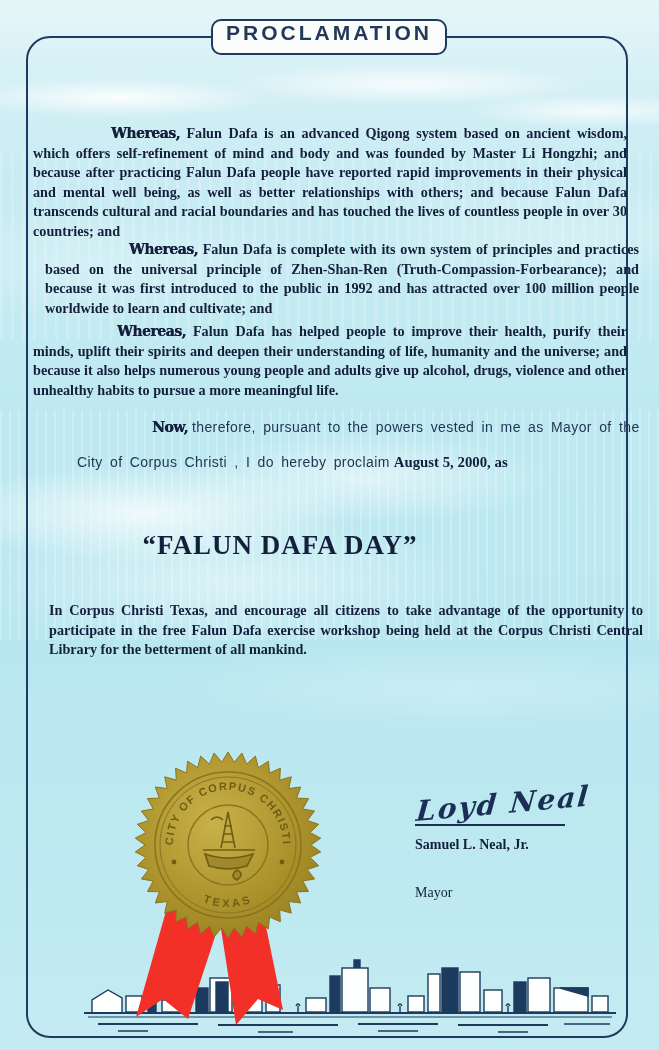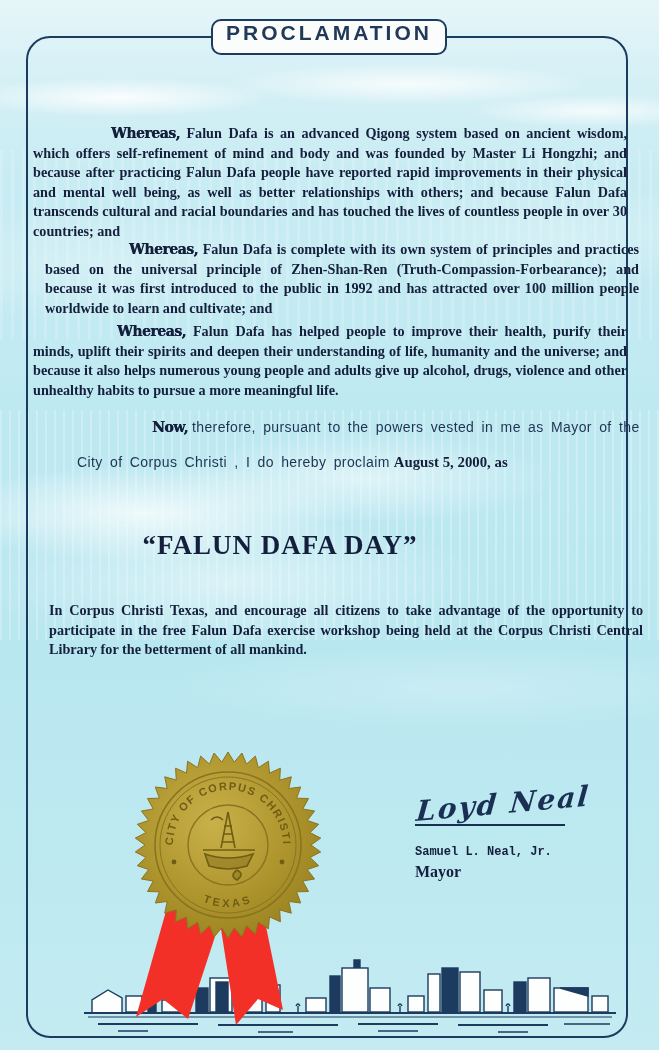--- a/index.html
+++ b/index.html
@@ -46,22 +46,22 @@
   .line{position:absolute;white-space:nowrap;}
 
   .day-title{position:absolute;left:0;top:530px;width:560px;text-align:center;
     font-weight:bold;font-size:27px;letter-spacing:1px;color:#141f3c;}
 
   .sig{position:absolute;left:415px;top:795px;width:200px;}
   .sig-script{display:block;font-family:"DejaVu Serif",serif;font-style:italic;font-weight:bold;
     font-size:28px;color:#1b2f55;transform:rotate(-5deg) skewX(-10deg);transform-origin:left bottom;
     white-space:nowrap;letter-spacing:2px;}
   .sig-rule{margin-top:-4px;border-bottom:2px solid #1b2f55;width:150px;}
-  .sig-name{font-weight:bold;font-size:12px;color:#141f3c;line-height:19px;margin-top:17px;font-family:Liberation Mono, monospace;}
-  .sig-title{font-weight:bold;font-size:16px;color:#141f3c;line-height:19px;}
+  .sig-name{font-weight:bold;font-size:14px;color:#141f3c;line-height:19px;margin-top:9px;}
+  .sig-title{font-weight:normal;font-size:14px;color:#141f3c;line-height:19px;margin-top:29px;}
 
   .seal-wrap{position:absolute;left:133px;top:750px;width:190px;height:190px;z-index:3;}
   .ribbon-wrap{position:absolute;left:118px;top:895px;width:180px;height:140px;z-index:2;}
   .skyline-wrap{position:absolute;left:78px;top:938px;width:545px;height:100px;z-index:1;}
 </style>
 </head>
 <body>
 
 <div class="page">
 

